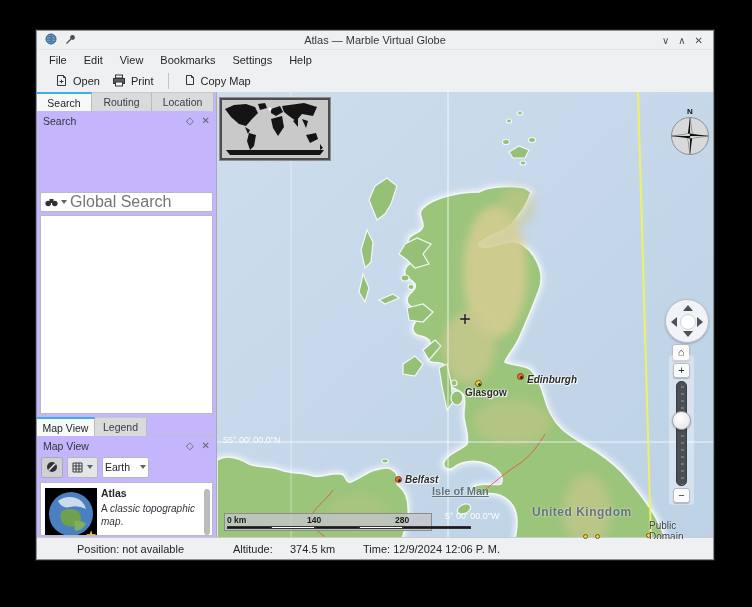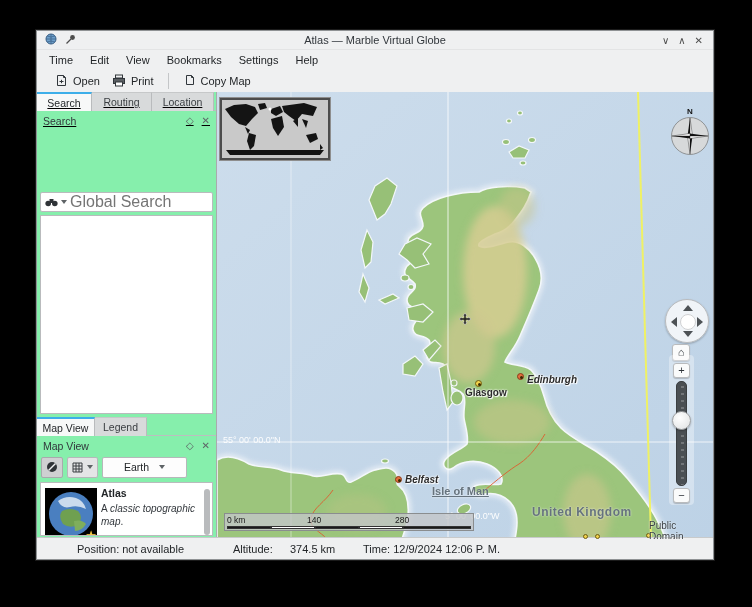--- a/index.html
+++ b/index.html
@@ -22,21 +22,21 @@
   .menubar { position:absolute; left:0; top:19px; right:0; height:20px; display:flex;
     align-items:center; padding-left:12px; gap:17px; font-size:11px; color:#232629; }
 
   
   .toolbar { position:absolute; left:0; top:39px; right:0; height:22px; display:flex;
     align-items:center; padding-left:12px; font-size:11px; color:#232629; }
   .tool-btn { display:flex; align-items:center; gap:5px; padding:2px 6px; border-radius:2px; }
   .tool-sep { width:1px; height:16px; background:#c4c6c8; margin:0 8px; }
 
   
-  .dock { position:absolute; left:0; top:61px; width:179px; bottom:22px; background:#86efac;text-decoration:underline; }
+  .dock { position:absolute; left:0; top:61px; width:179px; bottom:22px; background:#c4b5fd; }
   .tabrow { position:relative; height:19px; border-bottom:1px solid #bcbebf; display:flex; }
   .tab { height:19px; font-size:10.5px; color:#3a3e42; display:flex; align-items:center;
     justify-content:center; background:#d8dadb; border-right:1px solid #b9bbbd;
     border-top:1px solid #c6c8c9; }
   .tab.active { background:#f7f8f8; border-top:2px solid #3daee9; color:#232629; }
   .panel-head { height:19px; display:flex; align-items:center; padding:0 6px;
     font-size:10.5px; color:#31363b; }
   .panel-head .spacer { flex:1; }
   .ph-icon { color:#5e6366; font-size:10px; margin-left:8px; cursor:default; }
 
@@ -52,21 +52,21 @@
     background:#fff; border:1px solid #b9bbbd; }
 
   .mv-tabs { position:absolute; left:0; top:325px; right:0; }
   .mv-head { position:absolute; left:0; top:344px; right:0; }
   .mv-toolrow { position:absolute; left:4px; top:364px; right:4px; height:22px; display:flex;
     align-items:center; gap:4px; }
   .sq-btn { height:21px; border:1px solid #b6b8ba; border-radius:2px; background:#e4e5e6;
     display:flex; align-items:center; justify-content:center; padding:0 4px; }
   .sq-btn.pressed { background:#cfd0d2; border-color:#a8aaac; }
   .combo { height:21px; background:#fdfdfd; border:1px solid #b6b8ba; border-radius:2px;
-    display:flex; align-items:center; gap:10px; padding:0 21px; font-size:10.5px; color:#232629; }
+    display:flex; align-items:center; gap:10px; padding:0 2px; font-size:10.5px; color:#232629; }
 
   .map-list { position:absolute; left:3px; top:390px; width:173px; bottom:1px;
     background:#fff; border:1px solid #b9bbbd; overflow:hidden; }
   .map-item { position:relative; padding:4px 10px 4px 60px; border-bottom:1px solid #e4e5e6;
     min-height:62px; }
   .thumb { position:absolute; left:4px; top:5px; width:52px; height:52px; background:#000; }
   .thumb svg { position:absolute; left:3px; top:3px; }
   .thumb .star { position:absolute; right:0px; bottom:-3px; color:#f7c948; font-size:13px;
     text-shadow:0 0 1px #7a5c00; }
   .mi-title { font-size:10.5px; font-weight:bold; color:#232629; margin-bottom:3px; }
@@ -116,22 +116,22 @@
   .zoom-in  { top:271px; }
   .zoom-out { top:396px; }
   .zoom-track { position:absolute; left:459px; top:289px; width:11px; height:105px;
     background:#4a4f53; border-radius:5px; border:1px solid #3a3e41;
     background-image:repeating-linear-gradient(to bottom, rgba(255,255,255,.22) 0 2px, transparent 2px 7px);
     background-size:3px 100%; background-position:4px 4px; background-repeat:no-repeat; }
   .zoom-handle { position:absolute; left:455px; top:319px; width:19px; height:19px;
     border-radius:50%; background:radial-gradient(circle at 40% 35%, #ffffff, #dfe1e2);
     border:1px solid #9fa1a3; box-shadow:0 1px 2px rgba(0,0,0,.3); }
 
-  .scalebar { position:absolute; left:7px; top:421px; width:250px; height:18px;
-    background:rgba(195,198,200,.8); border:1px solid #8a8d8f; z-index:3; }
+  .scalebar { position:absolute; left:7px; top:421px; width:208px; height:18px;
+    background:rgba(195,198,200,.8); border:1px solid #8a8d8f; z-index:3;font-weight:bold; }
   .sb-label { position:absolute; top:1px; font-size:8.5px; color:#1a1a1a; }
   .sb-seg { position:absolute; top:12px; height:3px; border:1px solid #333; }
 
   .grat-label { position:absolute; color:rgba(255,255,255,.95); font-size:9px; z-index:1;
     white-space:nowrap; }
 
   .city-label { position:absolute; font-size:10px; font-weight:bold; color:#2b2b2b;
     text-shadow:0 0 2px #fff,0 0 2px #fff,1px 1px 1px #fff; white-space:nowrap; z-index:2; }
   .city-label.capital { font-style:italic; }
   .city-dot { position:absolute; width:7px; height:7px; border-radius:50%; z-index:2; }
@@ -171,21 +171,21 @@
     </div>
     <div class="title">Atlas — Marble Virtual Globe</div>
     <div class="win-controls">
       <span>∨</span>
       <span>∧</span>
       <span>✕</span>
     </div>
   </div>
 
   <div class="menubar">
-    <span>Time</span>
+    <span>File</span>
     <span>Edit</span>
     <span>View</span>
     <span>Bookmarks</span>
     <span>Settings</span>
     <span>Help</span>
   </div>
 
   <div class="toolbar">
     <div class="tool-btn">
       <span>

